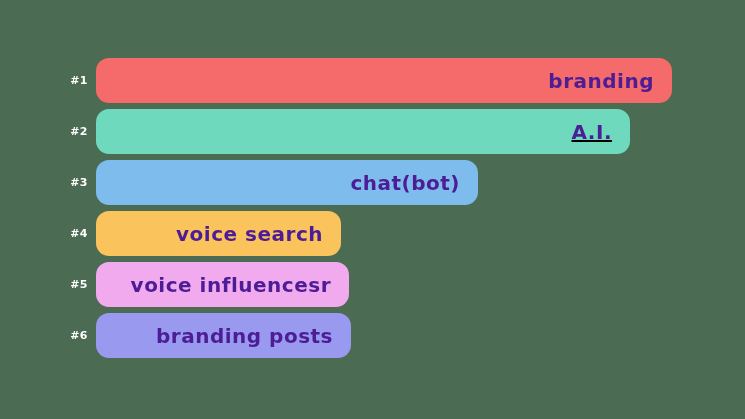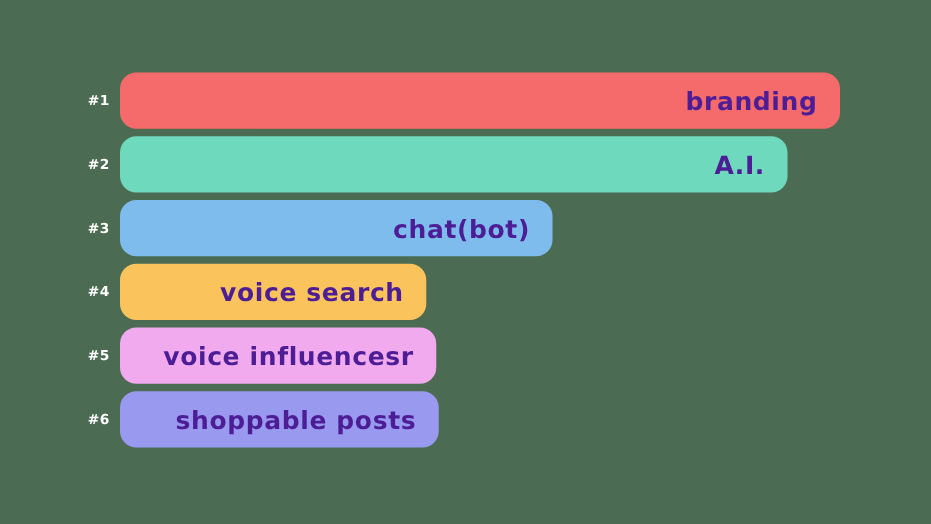--- a/index.html
+++ b/index.html
@@ -62,28 +62,28 @@
 
     <div class="row">
       <span class="rank">#1</span>
       <div class="bar" style="width: 576px; background: rgb(245, 106, 106);">
         <span class="bar-label">branding</span>
       </div>
     </div>
 
     <div class="row">
       <span class="rank">#2</span>
-      <div class="bar" style="width: 534px; background: rgb(111, 217, 190);">
+      <div class="bar" style="width: 534px; background: rgb(111, 217, 190); text-decoration: underline;">
         <span class="bar-label">A.I.</span>
       </div>
     </div>
 
     <div class="row">
       <span class="rank">#3</span>
-      <div class="bar" style="width: 346px; background: rgb(127, 188, 238);">
+      <div class="bar" style="width: 382px; background: rgb(127, 188, 238);">
         <span class="bar-label">chat(bot)</span>
       </div>
     </div>
 
     <div class="row">
       <span class="rank">#4</span>
       <div class="bar" style="width: 245px; background: rgb(251, 195, 92);">
         <span class="bar-label">voice search</span>
       </div>
     </div>
@@ -91,18 +91,18 @@
     <div class="row">
       <span class="rank">#5</span>
       <div class="bar" style="width: 253px; background: rgb(242, 170, 239);">
         <span class="bar-label">voice influencesr</span>
       </div>
     </div>
 
     <div class="row">
       <span class="rank">#6</span>
       <div class="bar" style="width: 255px; background: rgb(153, 154, 239);">
-        <span class="bar-label">shoppable posts</span>
+        <span class="bar-label">branding posts</span>
       </div>
     </div>
 
   </div>
 </div>
 
 </body></html>

